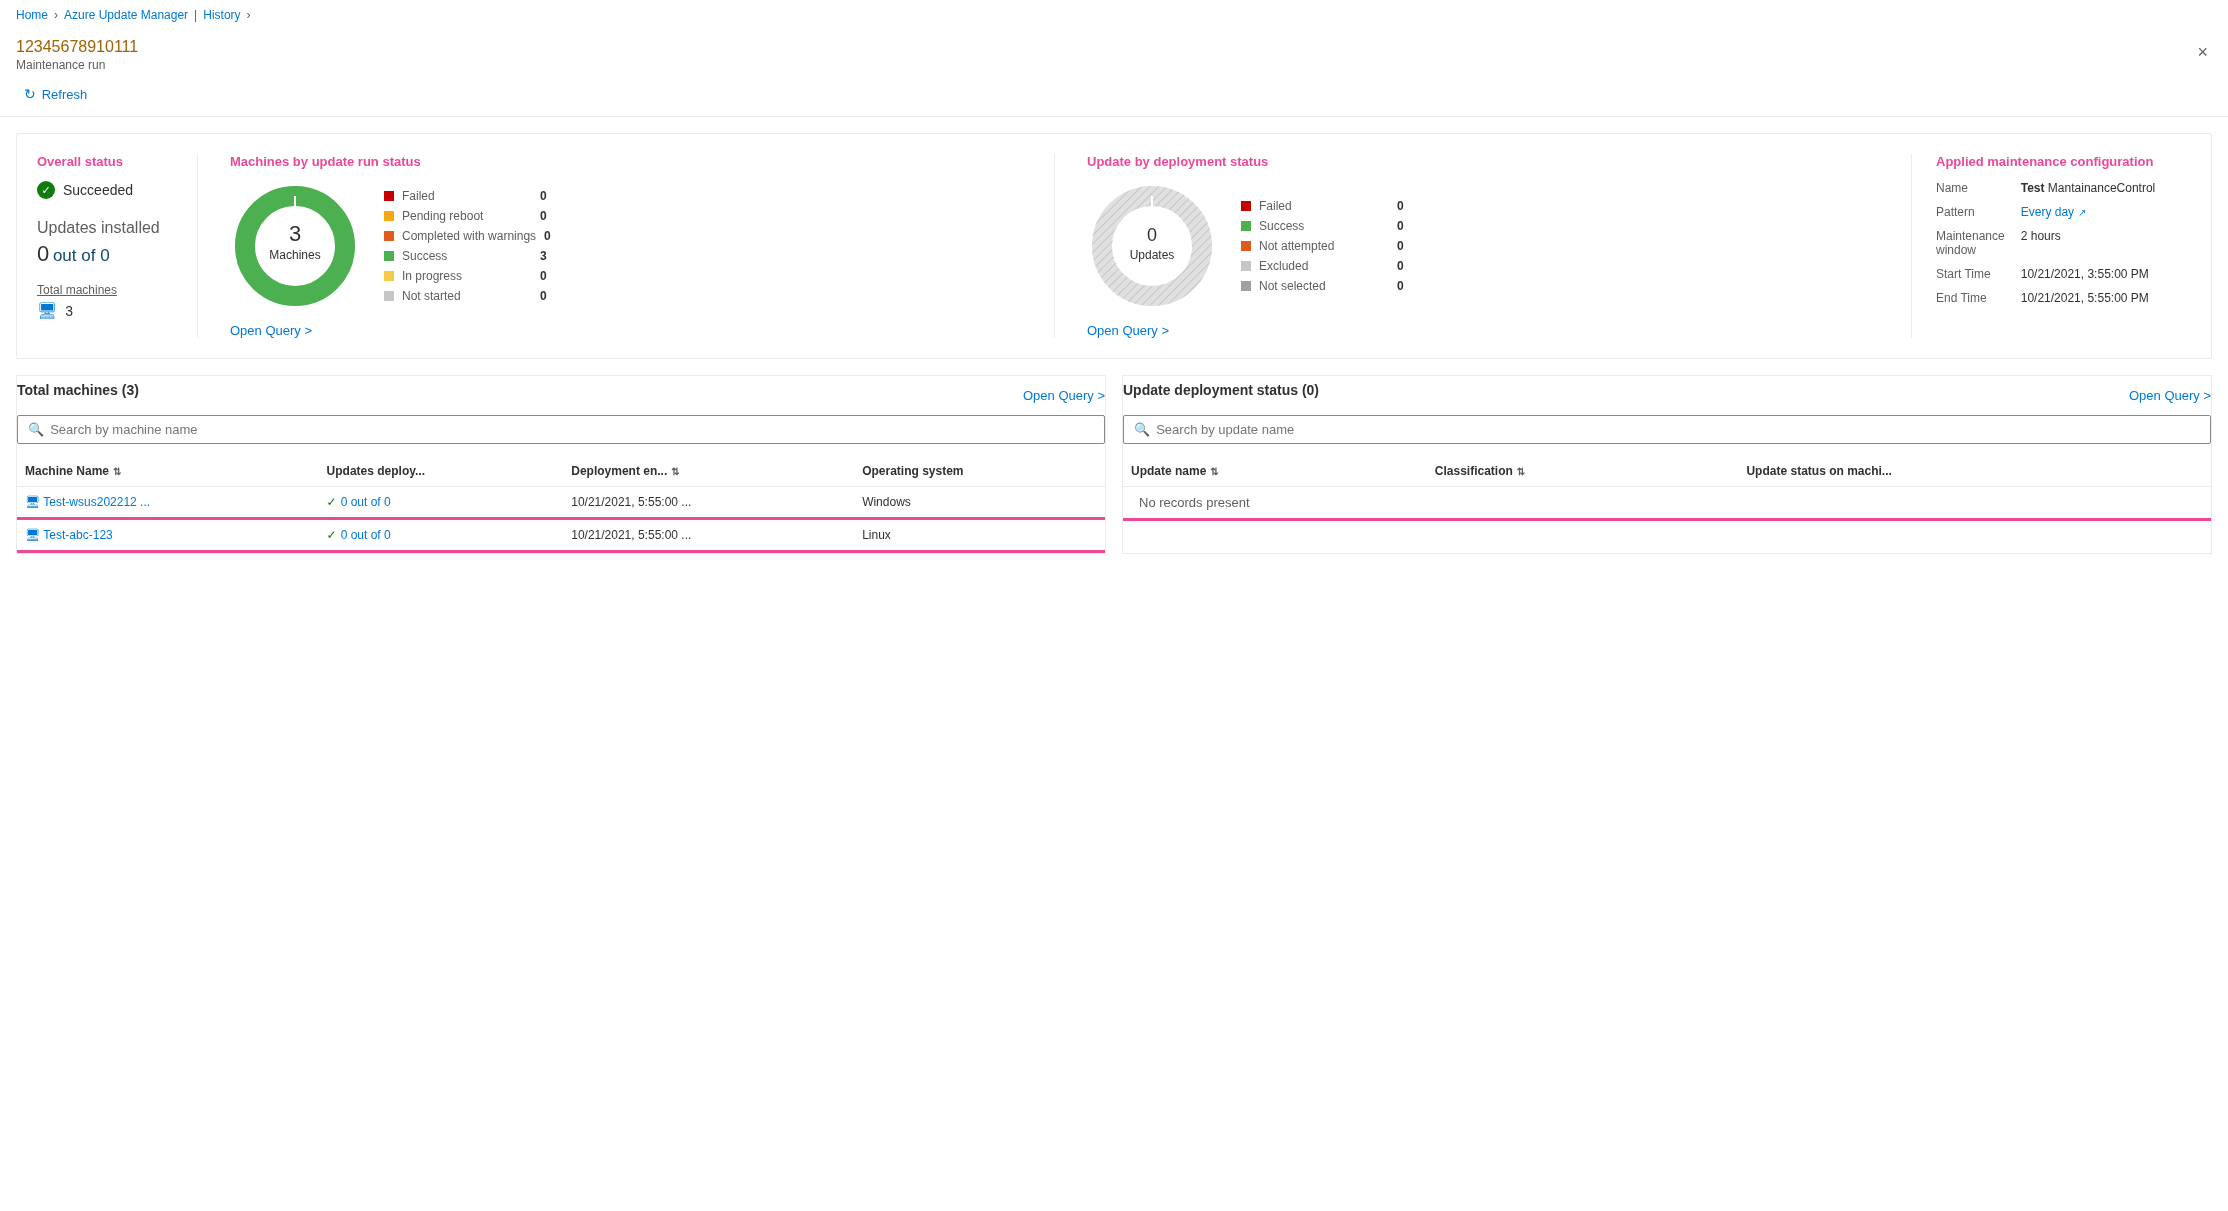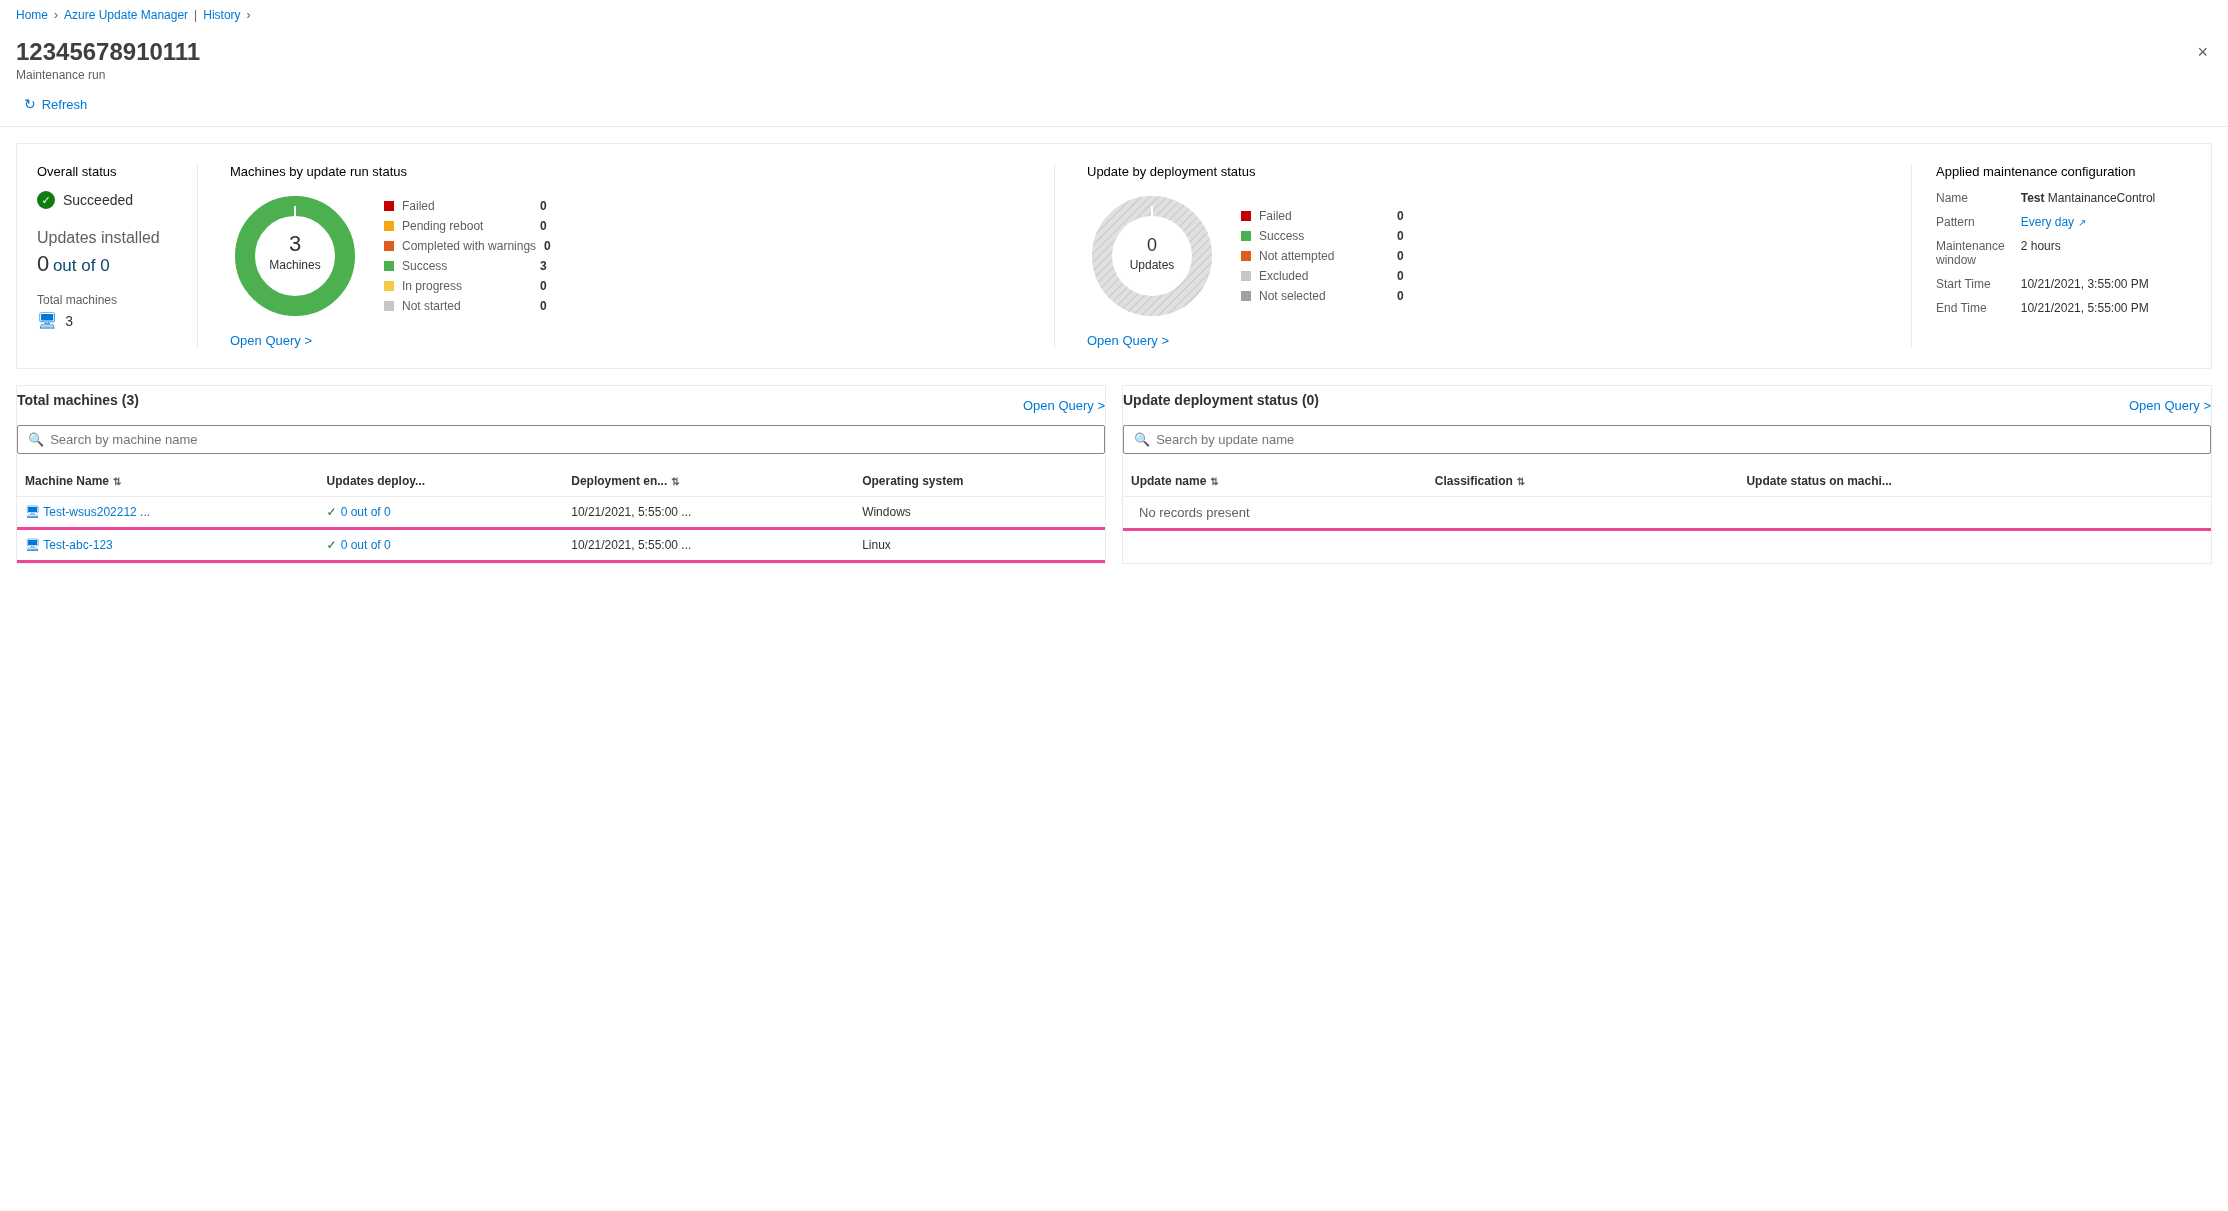--- a/index.html
+++ b/index.html
@@ -5,47 +5,47 @@
     * { box-sizing: border-box; margin: 0; padding: 0; }
     body { font-family: 'Segoe UI', Arial, sans-serif; font-size: 13px; color: #323130; background: #fff; }
     
     .breadcrumb { display: flex; align-items: center; gap: 6px; padding: 8px 16px; font-size: 12px; color: #0078d4; }
     .breadcrumb span { color: #605e5c; }
     .breadcrumb a { color: #0078d4; text-decoration: none; }
     .breadcrumb .sep { color: #605e5c; }
     
     .header { padding: 8px 16px 0 16px; display: flex; justify-content: space-between; align-items: flex-start; }
     .header-left { }
-    .page-title { font-size: 24px; font-weight: 700; color: #404040; }
+    .page-title { font-size: 16px; font-weight: 400; color: #a16207; }
     .page-subtitle { font-size: 12px; color: #605e5c; margin-top: 2px; }
     .close-btn { cursor: pointer; font-size: 18px; color: #605e5c; border: none; background: none; padding: 4px; }
     
     .toolbar { padding: 10px 16px; display: flex; align-items: center; gap: 8px; border-bottom: 1px solid #edebe9; }
     .refresh-btn { display: flex; align-items: center; gap: 6px; background: none; border: none; cursor: pointer; color: #0078d4; font-size: 13px; padding: 4px 8px; }
     .refresh-icon { font-size: 14px; }
     
     .content { padding: 16px; }
     
     .summary-card { border: 1px solid #edebe9; border-radius: 2px; padding: 20px; margin-bottom: 16px; display: flex; gap: 0; }
     
     .summary-section { padding: 0 24px; }
     .summary-section:first-child { padding-left: 0; min-width: 160px; }
     
-    .section-title { font-size: 13px; font-weight: 400; color: #000000; margin-bottom: 12px; }
+    .section-title { font-size: 13px; font-weight: 700; color: #ec4899; margin-bottom: 12px; }
     
     .status-succeeded { display: flex; align-items: center; gap: 8px; color: #323130; font-size: 14px; margin-bottom: 20px; }
     .status-icon-green { width: 18px; height: 18px; border-radius: 50%; background: #107c10; display: flex; align-items: center; justify-content: center; color: white; font-size: 11px; }
     
     .metric { margin-bottom: 16px; }
     .metric-label { font-size: 16px; color: #605e5c; margin-bottom: 4px; }
     .metric-value { font-size: 13px; color: #323130; }
     .metric-value .big { font-size: 22px; font-weight: 300; }
     .metric-value .out-of { font-size: 17px; color: #0c4a6e; }
     
-    .total-machines-label { font-size: 12px; color: #605e5c; margin-bottom: 4px; }
+    .total-machines-label { font-size: 12px; color: #605e5c; margin-bottom: 4px; text-decoration: underline; }
     .total-machines-value { display: flex; align-items: center; gap: 8px; font-size: 14px; }
     .machine-icon { color: #0078d4; font-size: 16px; }
     
     
     .chart-section { flex: 1; padding: 0 44px; }
     
     .donut-container { display: flex; align-items: center; gap: 24px; }
     
     .donut-svg { flex-shrink: 0; }
     

